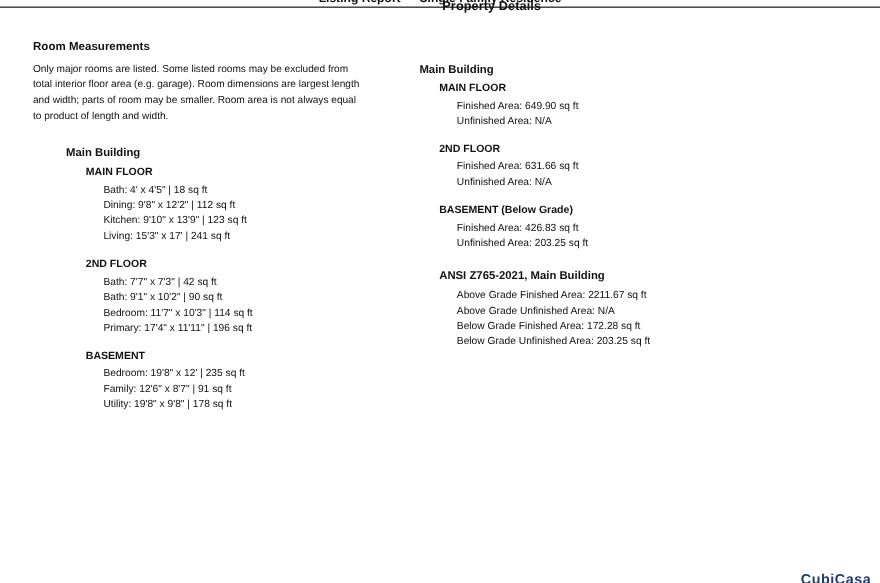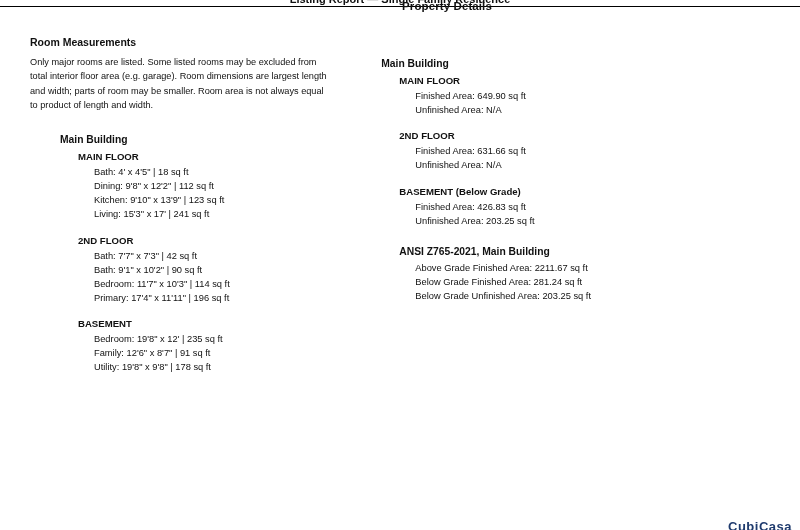--- a/index.html
+++ b/index.html
@@ -204,21 +204,22 @@
       </div>
 
       <div class="floor-block">
         <div class="floor-name">BASEMENT (Below Grade)</div>
         <div class="line-item">Finished Area: 426.83 sq ft</div>
         <div class="line-item">Unfinished Area: 203.25 sq ft</div>
       </div>
 
       <div class="ansi-title">ANSI Z765-2021, Main Building</div>
       <div class="ansi-item">Above Grade Finished Area: 2211.67 sq ft</div>
-      <div class="ansi-item">Below Grade Finished Area: 281.24 sq ft</div>
+      <div class="ansi-item">Above Grade Unfinished Area: N/A</div>
+      <div class="ansi-item">Below Grade Finished Area: 172.28 sq ft</div>
       <div class="ansi-item">Below Grade Unfinished Area: 203.25 sq ft</div>
     </div>
 
   </div>
 
   <div class="footer-logo">
     <div class="footer-logo-inner">CubiCasa</div>
   </div>
 
 </div>

